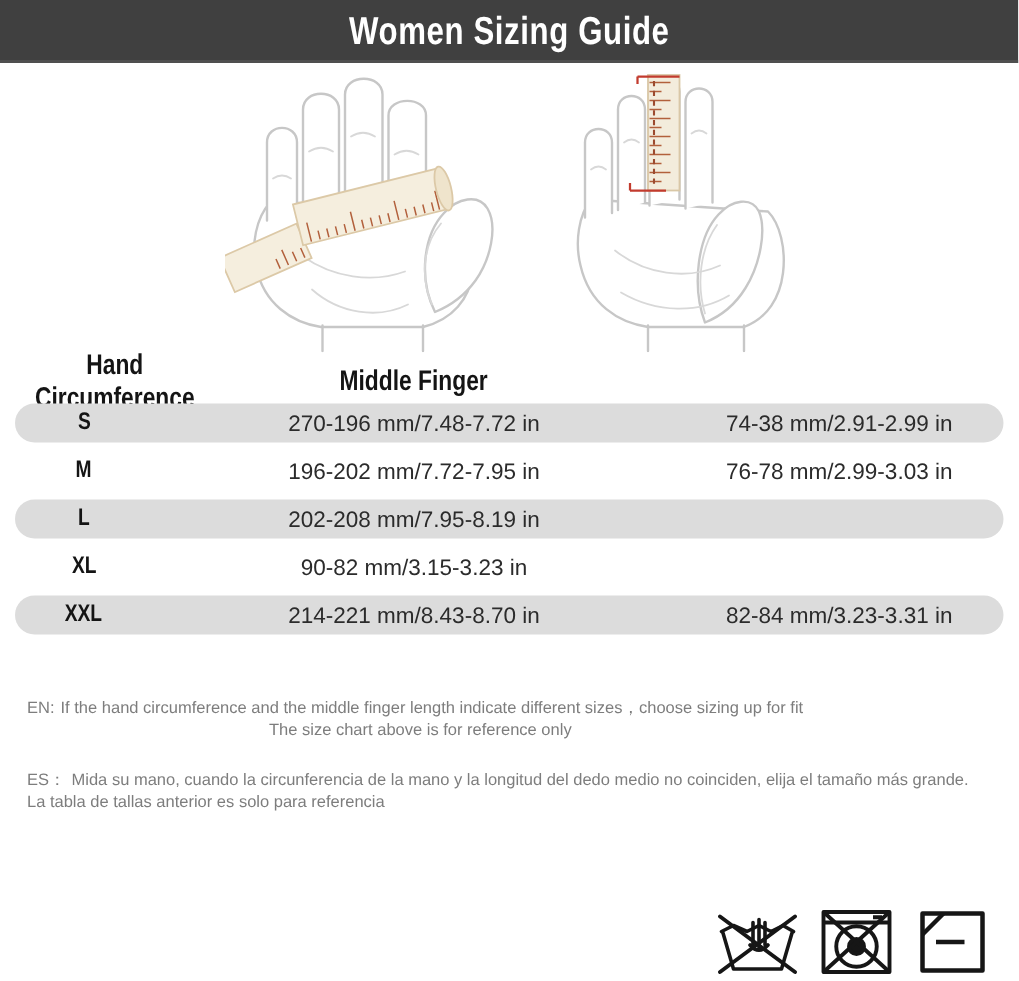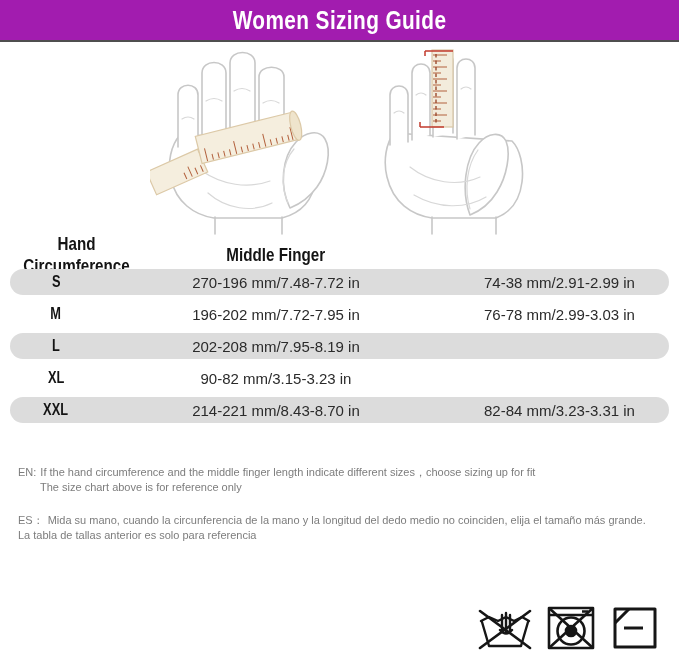--- a/index.html
+++ b/index.html
@@ -3,21 +3,21 @@
 <meta charset="utf-8">
 <style>
   html,body{margin:0;padding:0;background:#fff;}
   .page{
     position:relative;width:679px;height:654px;background:#ffffff;overflow:hidden;
     font-family:"Liberation Sans",sans-serif;
   }
   
   .titlebar{
     position:absolute;top:0;left:0;width:679px;height:40px;
-    background:#a21caf;border-bottom:2px solid #4f4f4f;
+    background:#404040;border-bottom:2px solid #4f4f4f;
     display:flex;align-items:center;justify-content:center;
   }
   .cond{display:inline-block;font-weight:700;transform:scaleX(0.8);transform-origin:center;}
   .cond-left{display:inline-block;font-weight:700;transform:scaleX(0.8);transform-origin:left center;}
   .titlebar .title{font-size:26px;color:#ffffff;letter-spacing:0.5px;}
   
   .illus{position:absolute;}
   
   .thead{
     position:absolute;left:10px;top:233px;width:659px;height:28px;
@@ -32,21 +32,21 @@
     font-size:15px;color:#2b2b2b;
   }
   .trow.stripe{background:#dcdcdc;border-radius:13px;}
   .trow .size{text-align:center;font-size:16px;color:#141414;}
   .trow .val{text-align:center;}
   .r0{top:269px}.r1{top:301px}.r2{top:333px}.r3{top:365px}.r4{top:397px}
   
   .note{position:absolute;left:18px;font-size:11px;color:#7d7d7d;line-height:15px;white-space:nowrap;}
   .note-en{top:465px;}
   .note-es{top:513px;}
-  .note .indent{margin-left:22px;}
+  .note .indent{margin-left:7px;text-align:center;}
   .note .lbl{margin-right:4px;}
   
   .care{position:absolute;}
 </style>
 </head>
 <body>
 
 <div class="page">
 
   <div class="titlebar">

